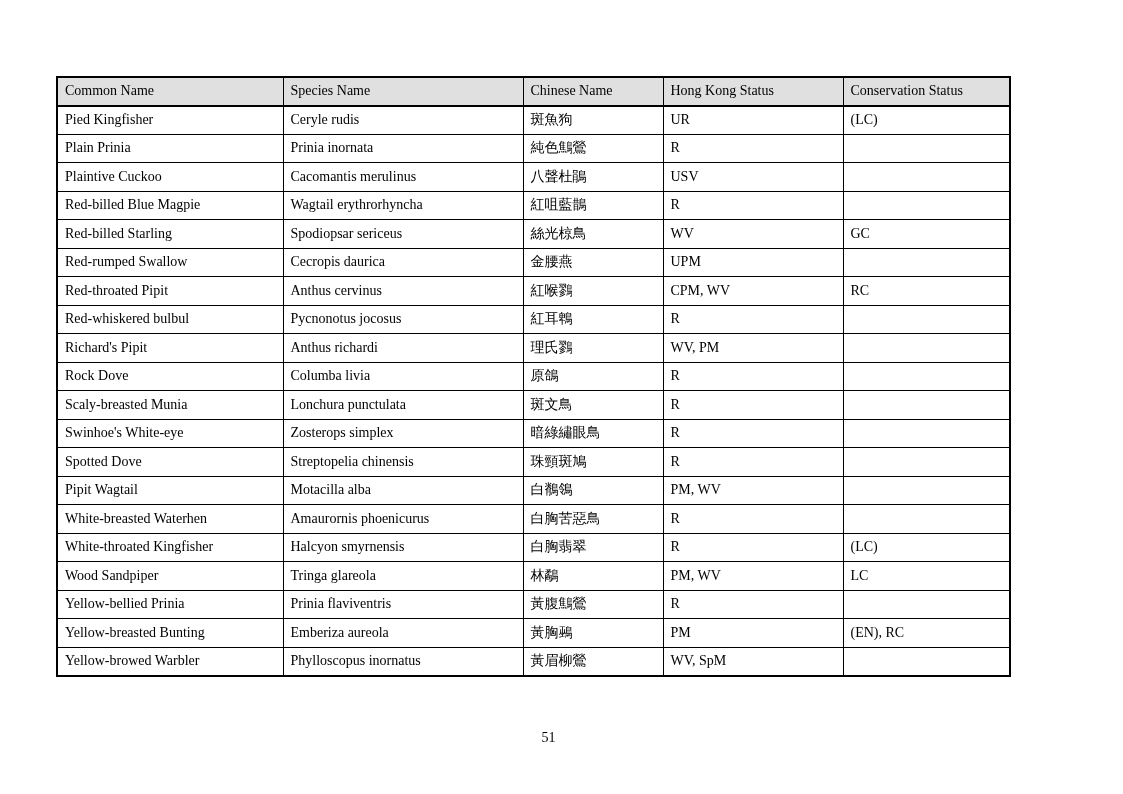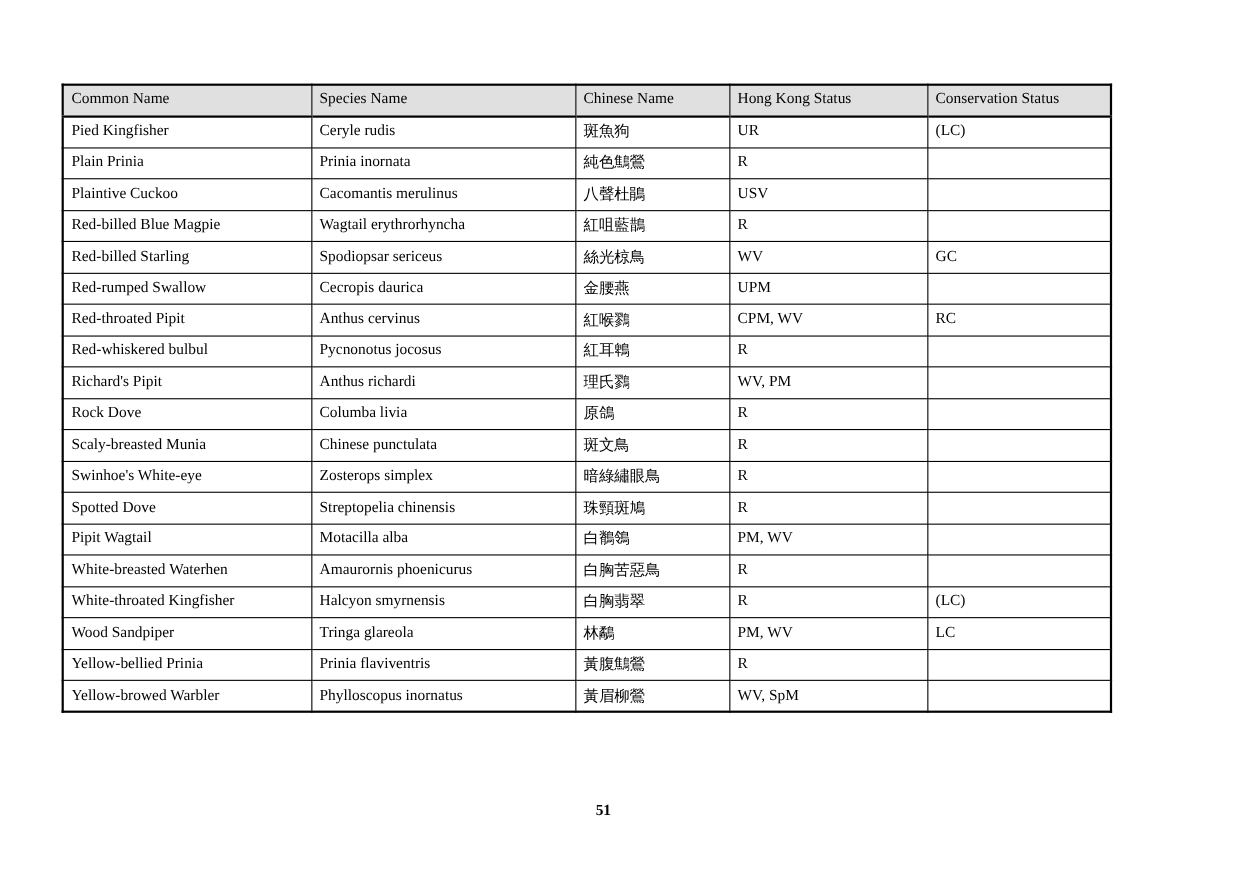--- a/index.html
+++ b/index.html
@@ -50,21 +50,20 @@
     border-bottom: 2px solid #000000;
   }
   td.species { }
   .page-number {
     position: absolute;
     left: 72px;
     top: 730px;
     width: 953px;
     text-align: center;
     font-size: 14px;
-    font-weight: bold;
   }
 </style>
 </head>
 <body>
 
 <div class="page">
   <div class="table-wrap">
     <table class="bird-table">
       <colgroup>
         <col class="c1">
@@ -148,21 +147,21 @@
           </tr>
           <tr>
             <td class="">Rock Dove</td>
             <td class="species">Columba livia</td>
             <td class="">原鴿</td>
             <td class="">R</td>
             <td class=""></td>
           </tr>
           <tr>
             <td class="">Scaly-breasted Munia</td>
-            <td class="species">Chinese punctulata</td>
+            <td class="species">Lonchura punctulata</td>
             <td class="">斑文鳥</td>
             <td class="">R</td>
             <td class=""></td>
           </tr>
           <tr>
             <td class="">Swinhoe's White-eye</td>
             <td class="species">Zosterops simplex</td>
             <td class="">暗綠繡眼鳥</td>
             <td class="">R</td>
             <td class=""></td>
@@ -201,20 +200,27 @@
             <td class="">林鷸</td>
             <td class="">PM, WV</td>
             <td class="">LC</td>
           </tr>
           <tr>
             <td class="">Yellow-bellied Prinia</td>
             <td class="species">Prinia flaviventris</td>
             <td class="">黃腹鷦鶯</td>
             <td class="">R</td>
             <td class=""></td>
+          </tr>
+          <tr>
+            <td class="">Yellow-breasted Bunting</td>
+            <td class="species">Emberiza aureola</td>
+            <td class="">黃胸鵐</td>
+            <td class="">PM</td>
+            <td class="">(EN), RC</td>
           </tr>
           <tr>
             <td class="">Yellow-browed Warbler</td>
             <td class="species">Phylloscopus inornatus</td>
             <td class="">黃眉柳鶯</td>
             <td class="">WV, SpM</td>
             <td class=""></td>
           </tr>
         </tbody>
     </table>

